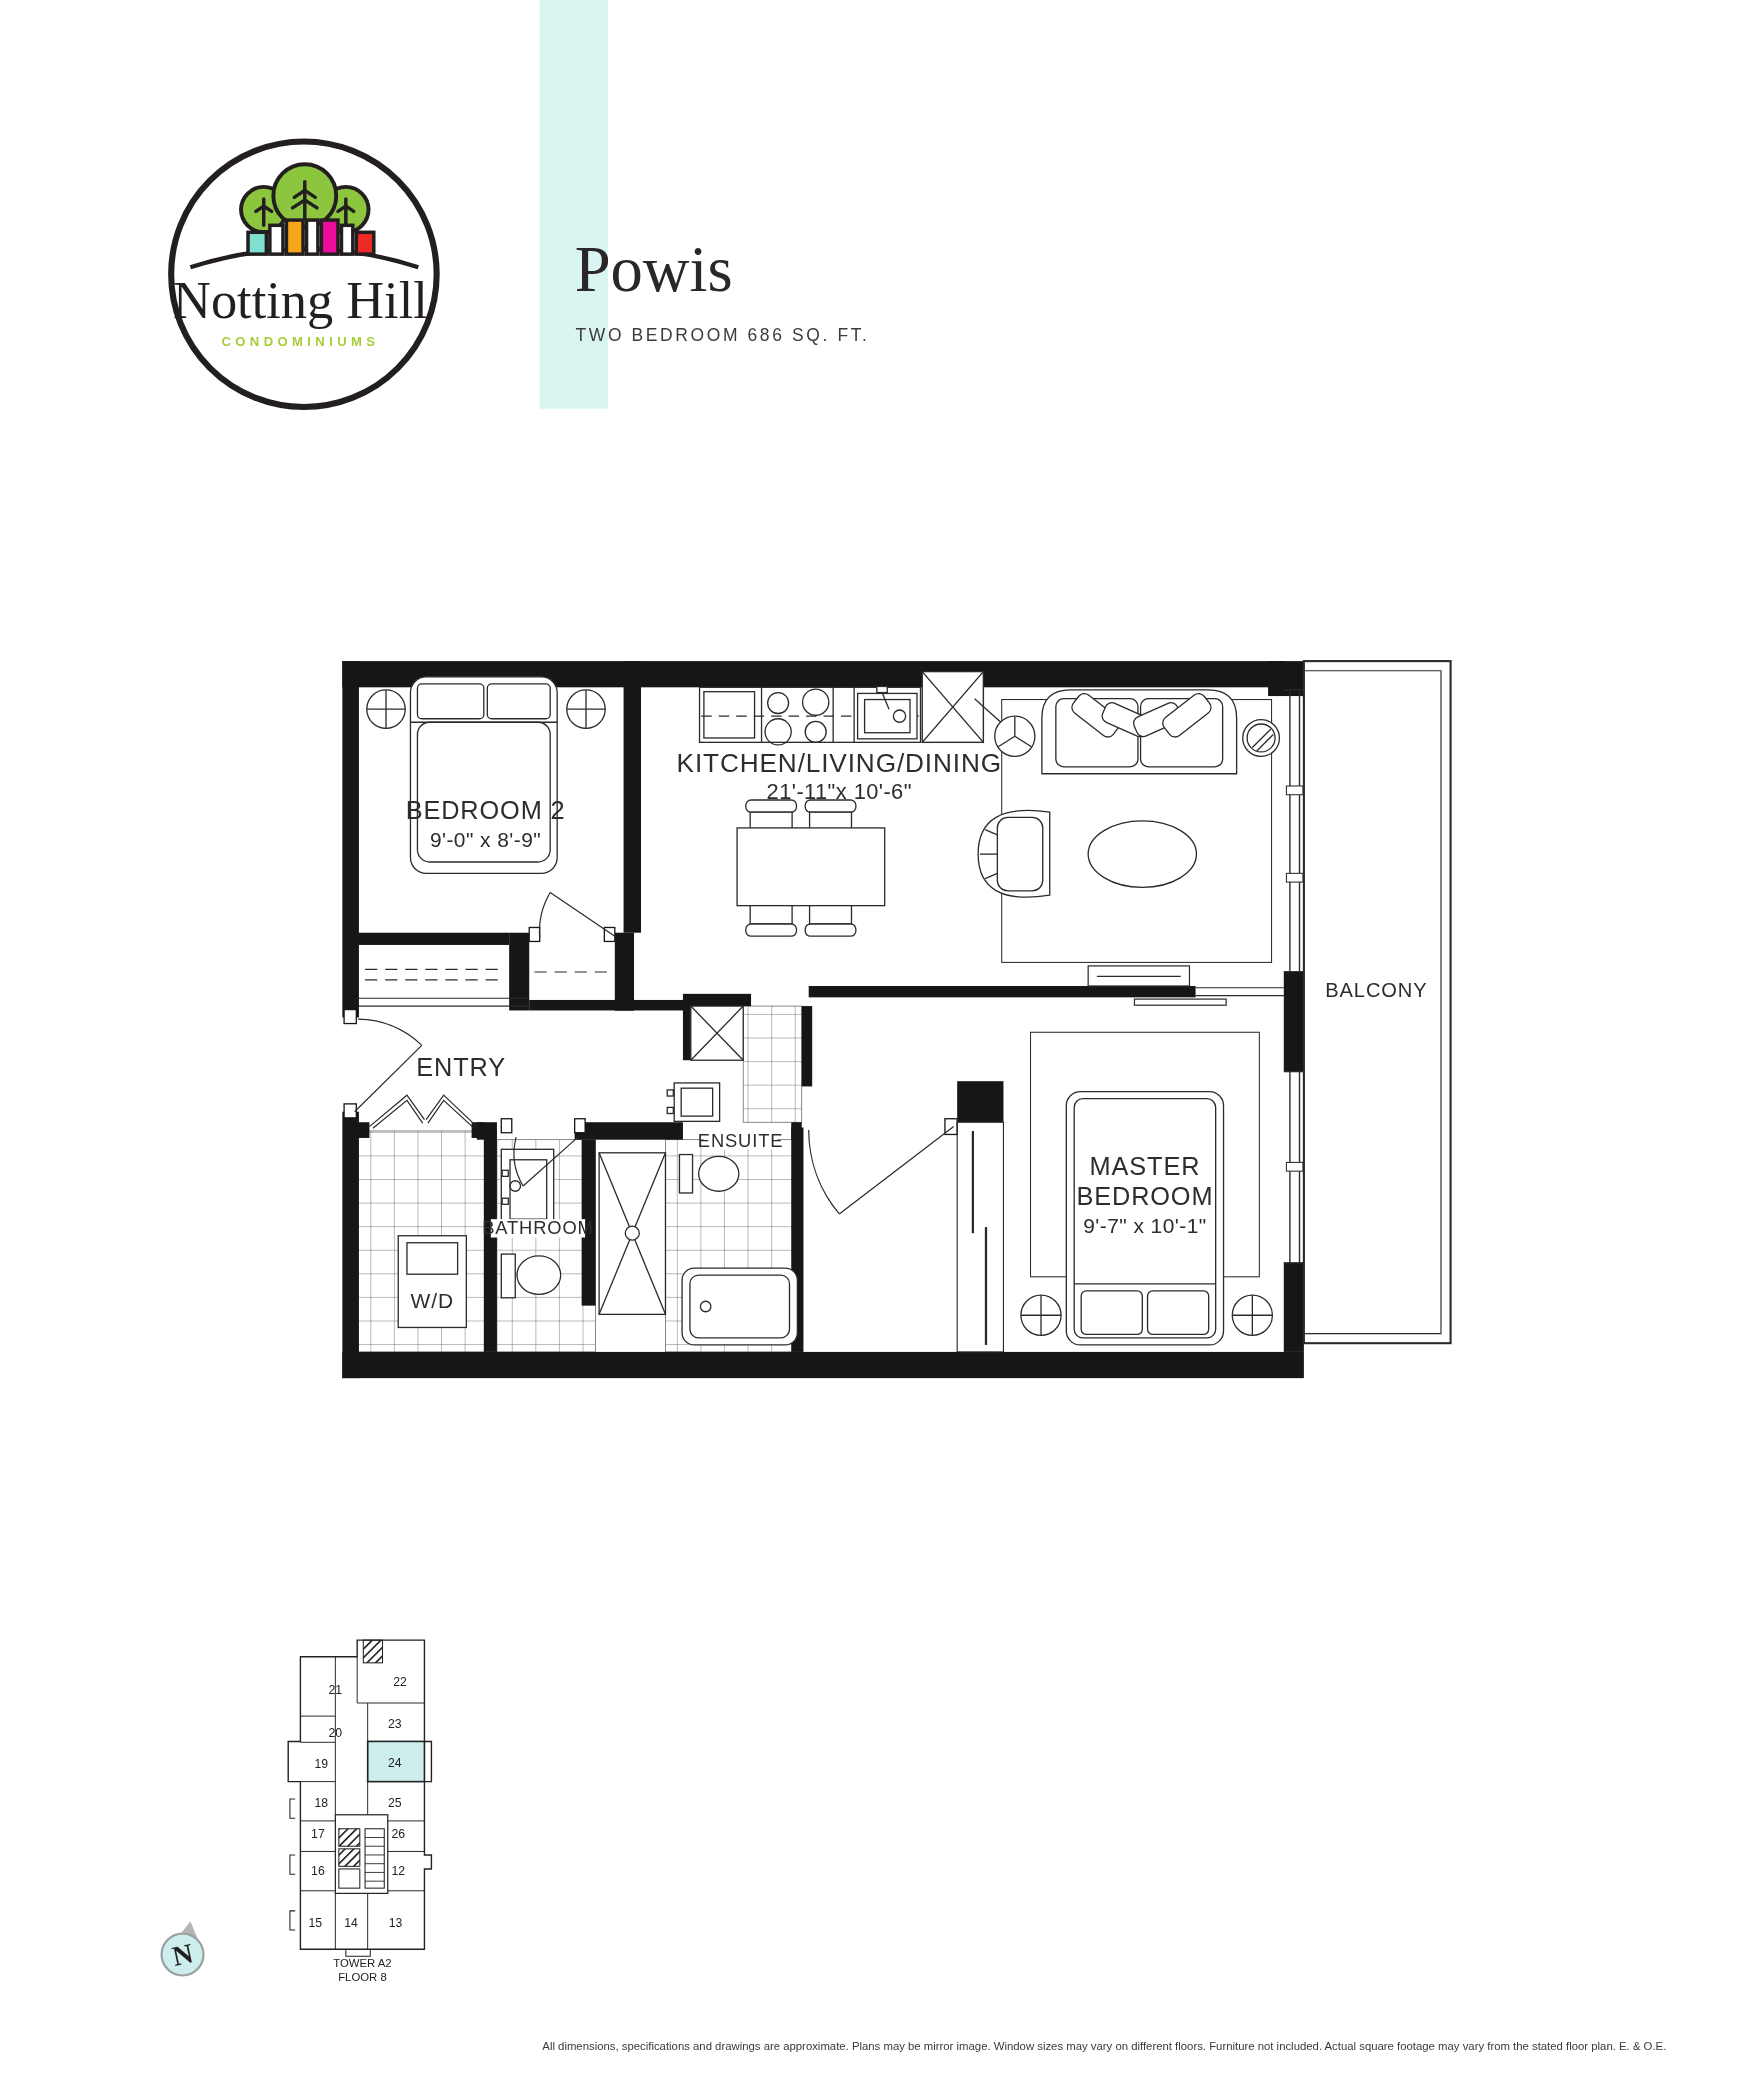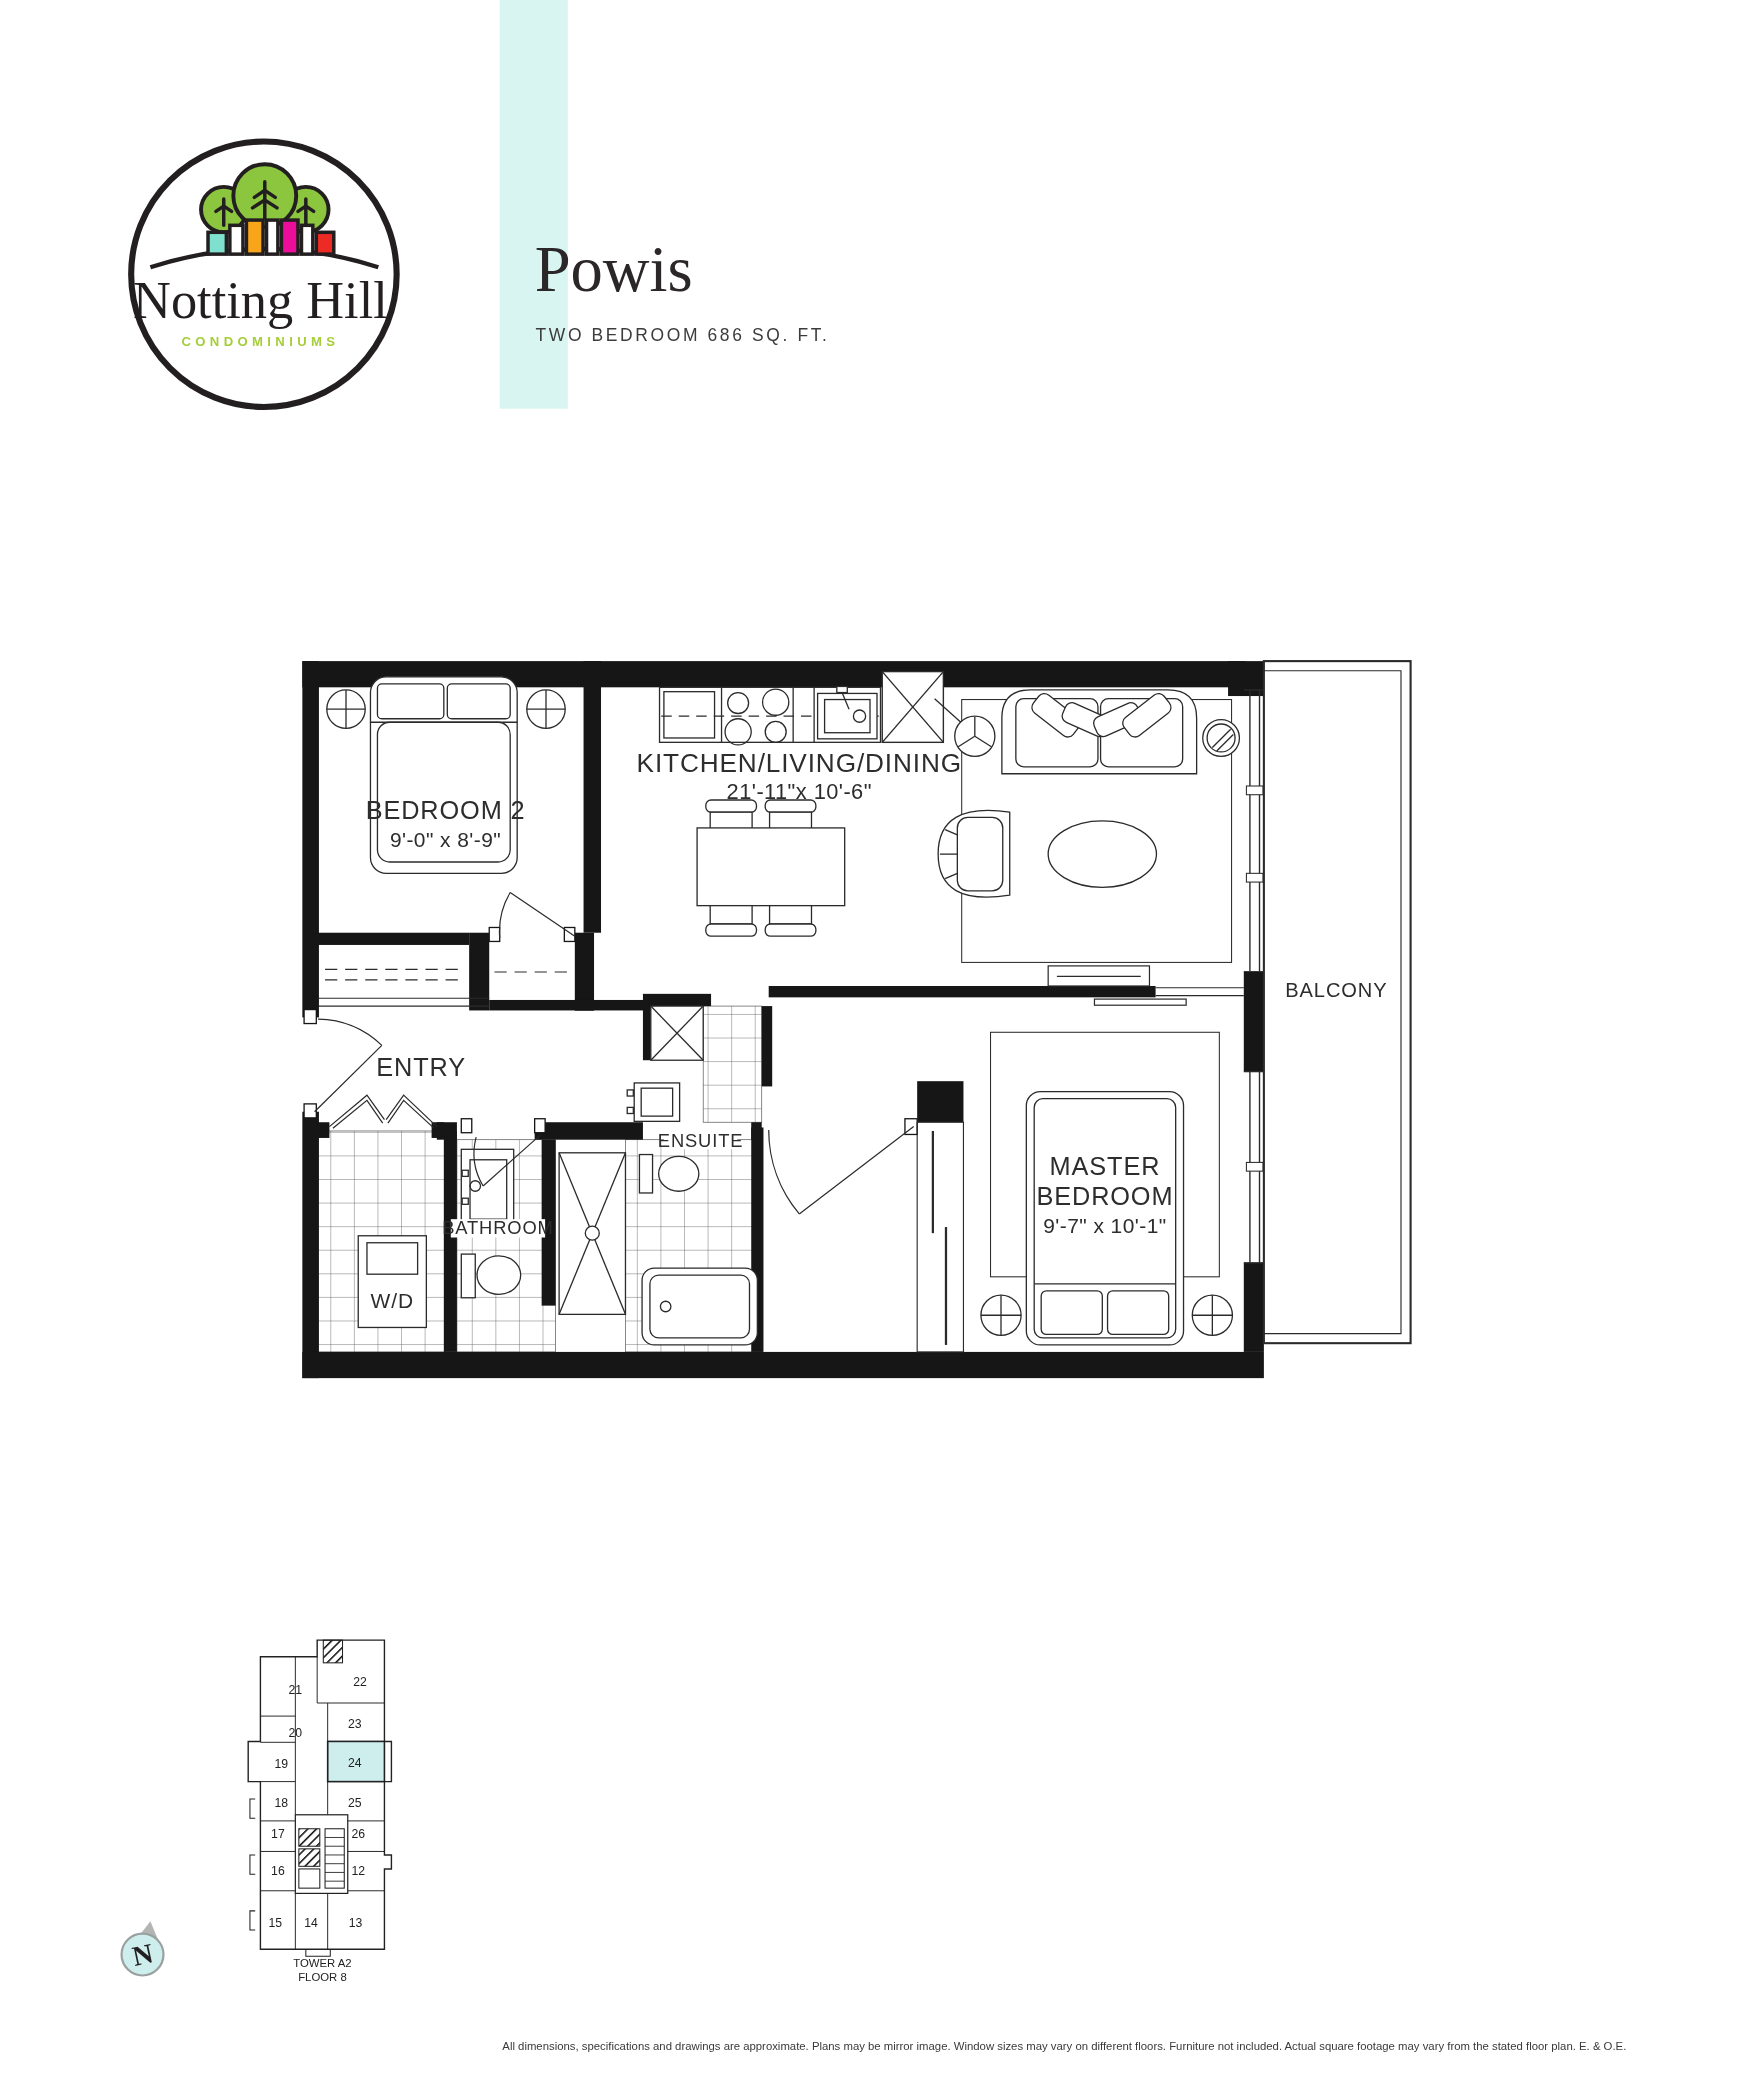--- a/index.html
+++ b/index.html
@@ -1,17 +1,17 @@
 <!DOCTYPE html>
 <html style="font-size:14px"><head>
 <meta charset="utf-8">
 <style>
   html,body{margin:0;padding:0;background:#ffffff;}
   .page{position:relative;width:1637px;height:2096px;background:#ffffff;overflow:hidden;
-        font-family:"Liberation Sans","DejaVu Sans",sans-serif;}
+        font-family:"Liberation Sans","DejaVu Sans",sans-serif;margin-left:40px;}
   svg text{user-select:none;}
   .room{font-family:"Liberation Sans","DejaVu Sans",sans-serif;fill:#2d2d2d;letter-spacing:1px;}
   .dims{font-family:"Liberation Sans","DejaVu Sans",sans-serif;fill:#2d2d2d;letter-spacing:0.5px;}
   .kpnum{font-family:"Liberation Sans","DejaVu Sans",sans-serif;fill:#222;}
 </style>
 </head>
 <body>
 
 <div class="page">
 <svg width="1747" height="2096" viewBox="0 0 2000 2400" xmlns="http://www.w3.org/2000/svg">

